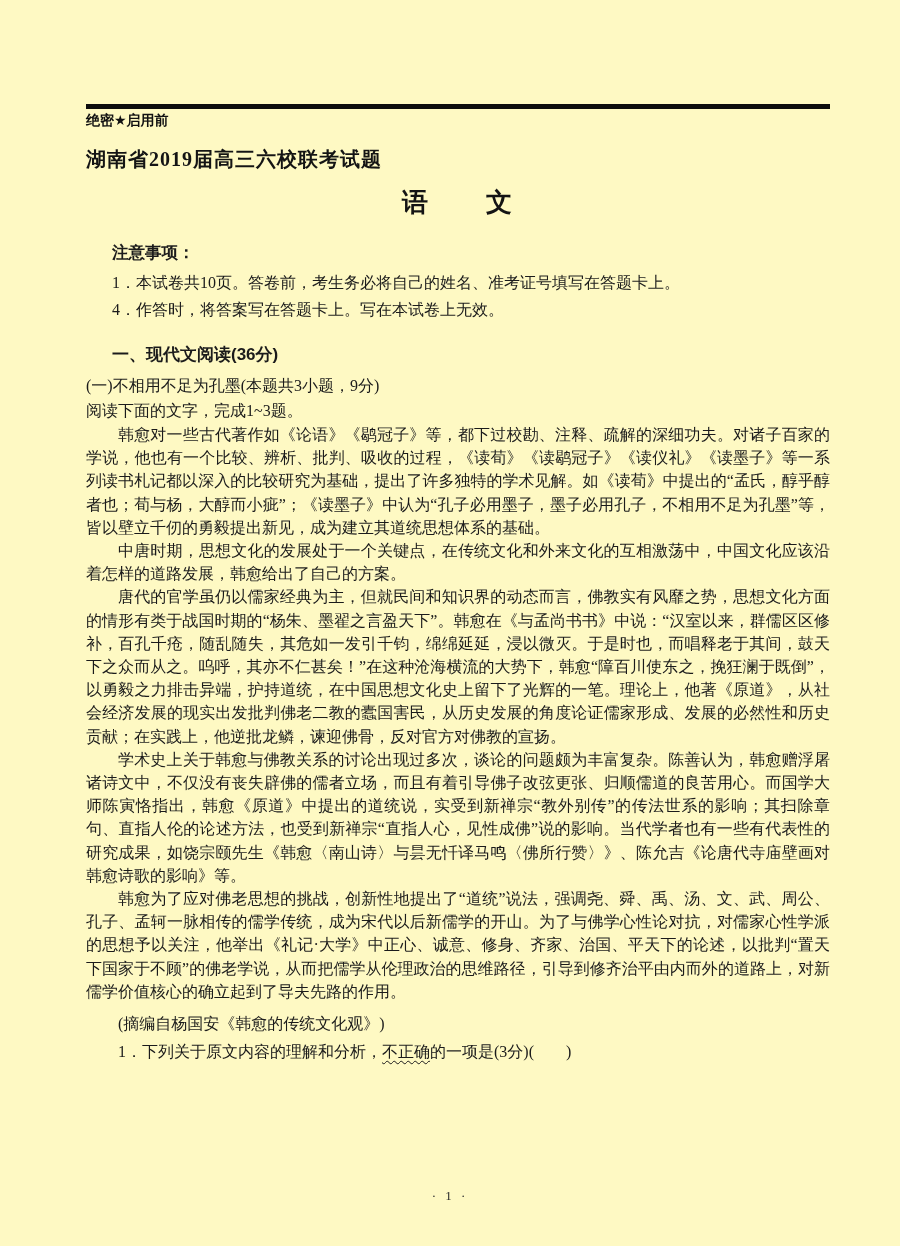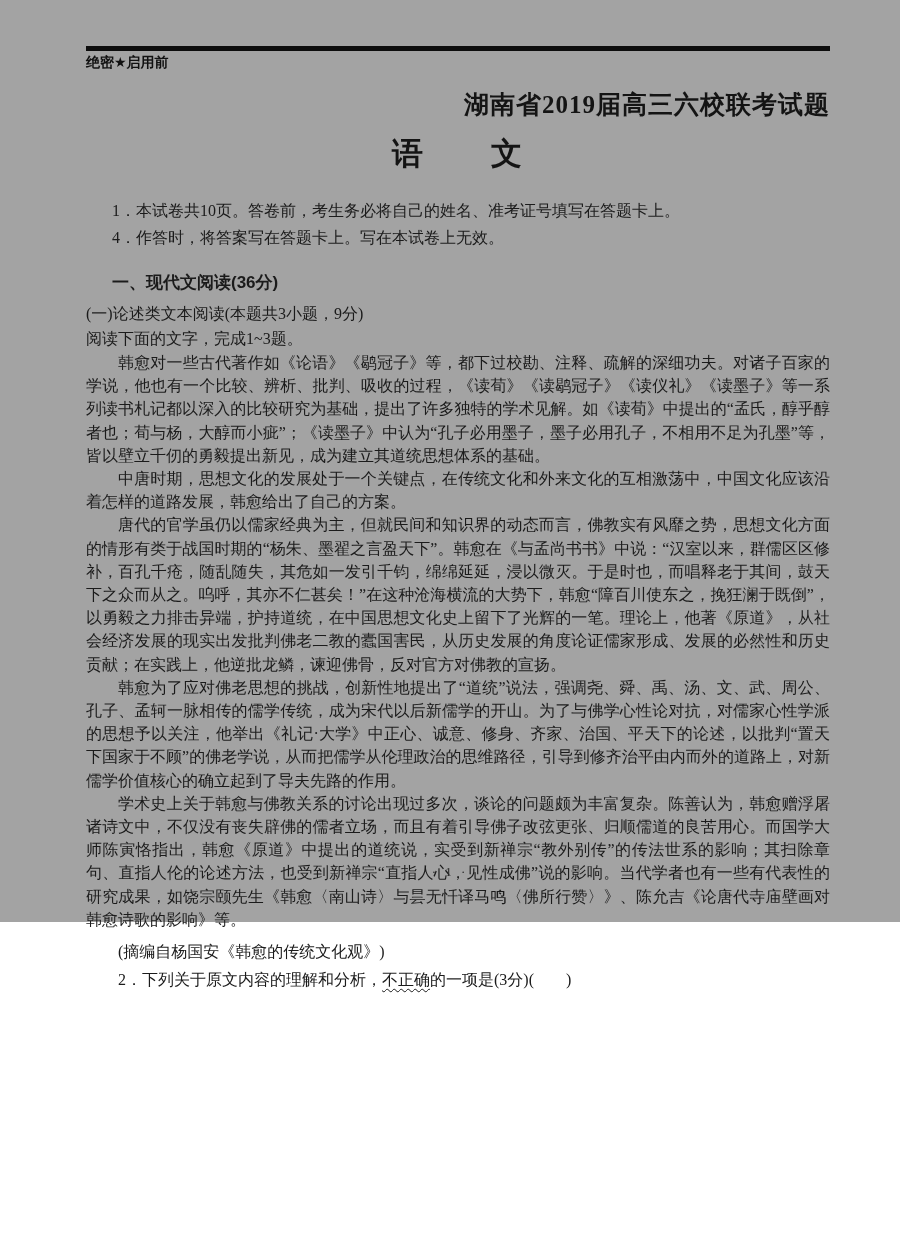--- a/index.html
+++ b/index.html
@@ -7,47 +7,47 @@
   body {
     width: 900px;
     height: 1246px;
     font-family: "Liberation Serif", "DejaVu Serif", serif;
     color: #1b1b1b;
     overflow: hidden;
   }
   .sheet {
     position: relative;
     width: 900px;
-    height: 922px;
-    background: #a3a3a3;
-    padding: 46px 70px 0 86px;
+    height: 1246px;
+    background: #fef9c3;
+    padding: 104px 70px 0 86px;
   }
   .top-rule {
     height: 5px;
     background: #0d0d0d;
   }
   .classification {
     margin-top: 3px;
     font-family: "Liberation Sans", "DejaVu Sans", sans-serif;
     font-size: 14px;
     font-weight: bold;
     color: #111;
   }
   .exam-title {
     margin-top: 16px;
-    text-align: right;
-    font-size: 25px;
+    text-align: left;
+    font-size: 20px;
     font-weight: bold;
     letter-spacing: 1px;
     color: #141414;
   }
   .subject-title {
     margin-top: 12px;
     text-align: center;
-    font-size: 31px;
+    font-size: 26px;
     font-weight: bold;
     letter-spacing: 2px;
     color: #141414;
   }
   .notice-block {
     margin-top: 22px;
     margin-left: 26px;
   }
   .notice-heading {
     font-family: "Liberation Sans", "DejaVu Sans", sans-serif;
@@ -114,41 +114,42 @@
 
   <div class="top-rule"></div>
 
   <div class="classification">绝密★启用前</div>
 
   <h1 class="exam-title">湖南省2019届高三六校联考试题</h1>
 
   <h2 class="subject-title">语　　文</h2>
 
   <div class="notice-block">
+    <div class="notice-heading">注意事项：</div>
     <div class="notice-item">1．本试卷共10页。答卷前，考生务必将自己的姓名、准考证号填写在答题卡上。</div>
     <div class="notice-item">4．作答时，将答案写在答题卡上。写在本试卷上无效。</div>
   </div>
 
   <div class="section-heading">一、现代文阅读(36分)</div>
 
-  <div class="sub-line">(一)论述类文本阅读(本题共3小题，9分)</div>
+  <div class="sub-line">(一)不相用不足为孔墨(本题共3小题，9分)</div>
 
   <div class="sub-line">阅读下面的文字，完成1~3题。</div>
 
   <p class="para">韩愈对一些古代著作如《论语》《鹖冠子》等，都下过校勘、注释、疏解的深细功夫。对诸子百家的学说，他也有一个比较、辨析、批判、吸收的过程，《读荀》《读鹖冠子》《读仪礼》《读墨子》等一系列读书札记都以深入的比较研究为基础，提出了许多独特的学术见解。如《读荀》中提出的“孟氏，醇乎醇者也；荀与杨，大醇而小疵”；《读墨子》中认为“孔子必用墨子，墨子必用孔子，不相用不足为孔墨”等，皆以壁立千仞的勇毅提出新见，成为建立其道统思想体系的基础。</p>
 
   <p class="para">中唐时期，思想文化的发展处于一个关键点，在传统文化和外来文化的互相激荡中，中国文化应该沿着怎样的道路发展，韩愈给出了自己的方案。</p>
 
   <p class="para">唐代的官学虽仍以儒家经典为主，但就民间和知识界的动态而言，佛教实有风靡之势，思想文化方面的情形有类于战国时期的“杨朱、墨翟之言盈天下”。韩愈在《与孟尚书书》中说：“汉室以来，群儒区区修补，百孔千疮，随乱随失，其危如一发引千钧，绵绵延延，浸以微灭。于是时也，而唱释老于其间，鼓天下之众而从之。呜呼，其亦不仁甚矣！”在这种沧海横流的大势下，韩愈“障百川使东之，挽狂澜于既倒”，以勇毅之力排击异端，护持道统，在中国思想文化史上留下了光辉的一笔。理论上，他著《原道》，从社会经济发展的现实出发批判佛老二教的蠹国害民，从历史发展的角度论证儒家形成、发展的必然性和历史贡献；在实践上，他逆批龙鳞，谏迎佛骨，反对官方对佛教的宣扬。</p>
 
+  <p class="para">学术史上关于韩愈与佛教关系的讨论出现过多次，谈论的问题颇为丰富复杂。陈善认为，韩愈赠浮屠诸诗文中，不仅没有丧失辟佛的儒者立场，而且有着引导佛子改弦更张、归顺儒道的良苦用心。而国学大师陈寅恪指出，韩愈《原道》中提出的道统说，实受到新禅宗“教外别传”的传法世系的影响；其扫除章句、直指人伦的论述方法，也受到新禅宗“直指人心，见性成佛”说的影响。当代学者也有一些有代表性的研究成果，如饶宗颐先生《韩愈〈南山诗〉与昙无忏译马鸣〈佛所行赞〉》、陈允吉《论唐代寺庙壁画对韩愈诗歌的影响》等。</p>
+
   <p class="para">韩愈为了应对佛老思想的挑战，创新性地提出了“道统”说法，强调尧、舜、禹、汤、文、武、周公、孔子、孟轲一脉相传的儒学传统，成为宋代以后新儒学的开山。为了与佛学心性论对抗，对儒家心性学派的思想予以关注，他举出《礼记·大学》中正心、诚意、修身、齐家、治国、平天下的论述，以批判“置天下国家于不顾”的佛老学说，从而把儒学从伦理政治的思维路径，引导到修齐治平由内而外的道路上，对新儒学价值核心的确立起到了导夫先路的作用。</p>
-
-  <p class="para">学术史上关于韩愈与佛教关系的讨论出现过多次，谈论的问题颇为丰富复杂。陈善认为，韩愈赠浮屠诸诗文中，不仅没有丧失辟佛的儒者立场，而且有着引导佛子改弦更张、归顺儒道的良苦用心。而国学大师陈寅恪指出，韩愈《原道》中提出的道统说，实受到新禅宗“教外别传”的传法世系的影响；其扫除章句、直指人伦的论述方法，也受到新禅宗“直指人心，见性成佛”说的影响。当代学者也有一些有代表性的研究成果，如饶宗颐先生《韩愈〈南山诗〉与昙无忏译马鸣〈佛所行赞〉》、陈允吉《论唐代寺庙壁画对韩愈诗歌的影响》等。</p>
 
   <div class="source-line">(摘编自杨国安《韩愈的传统文化观》)</div>
 
   <p class="question-line">
-    <span>2．下列关于原文内容的理解和分析，</span><span class="wavy">不正确</span><span>的一项是(3分)(　　)</span>
+    <span>1．下列关于原文内容的理解和分析，</span><span class="wavy">不正确</span><span>的一项是(3分)(　　)</span>
   </p>
 
   <div class="page-number">· 1 ·</div>
 
 </div>
 
 </body></html>

